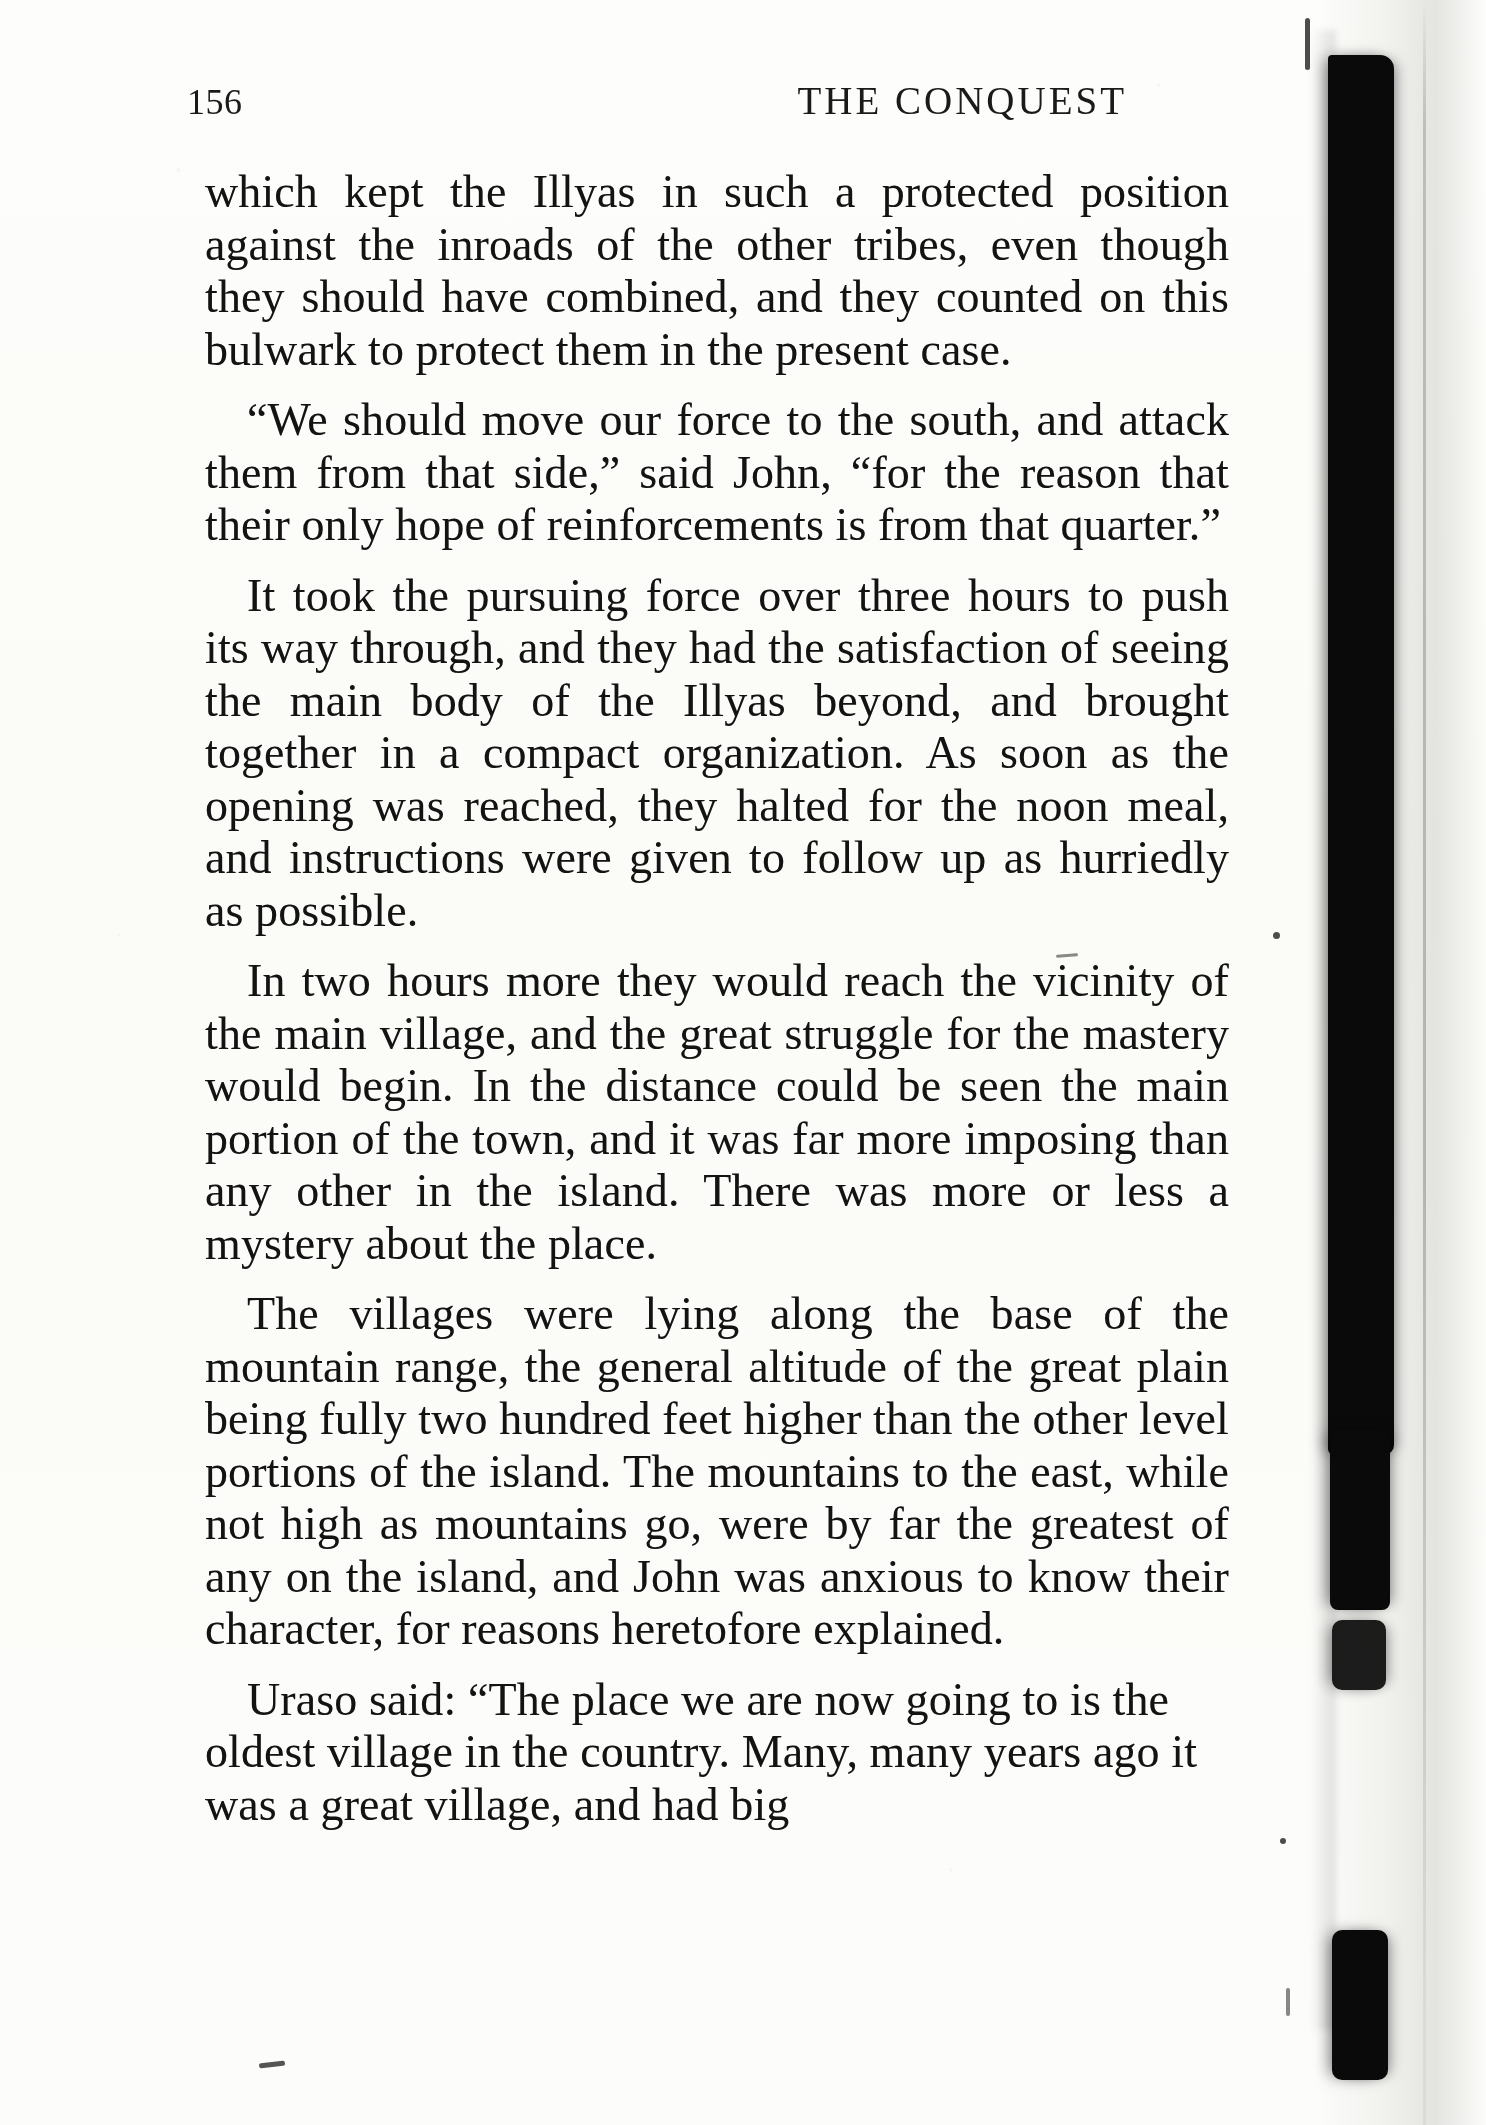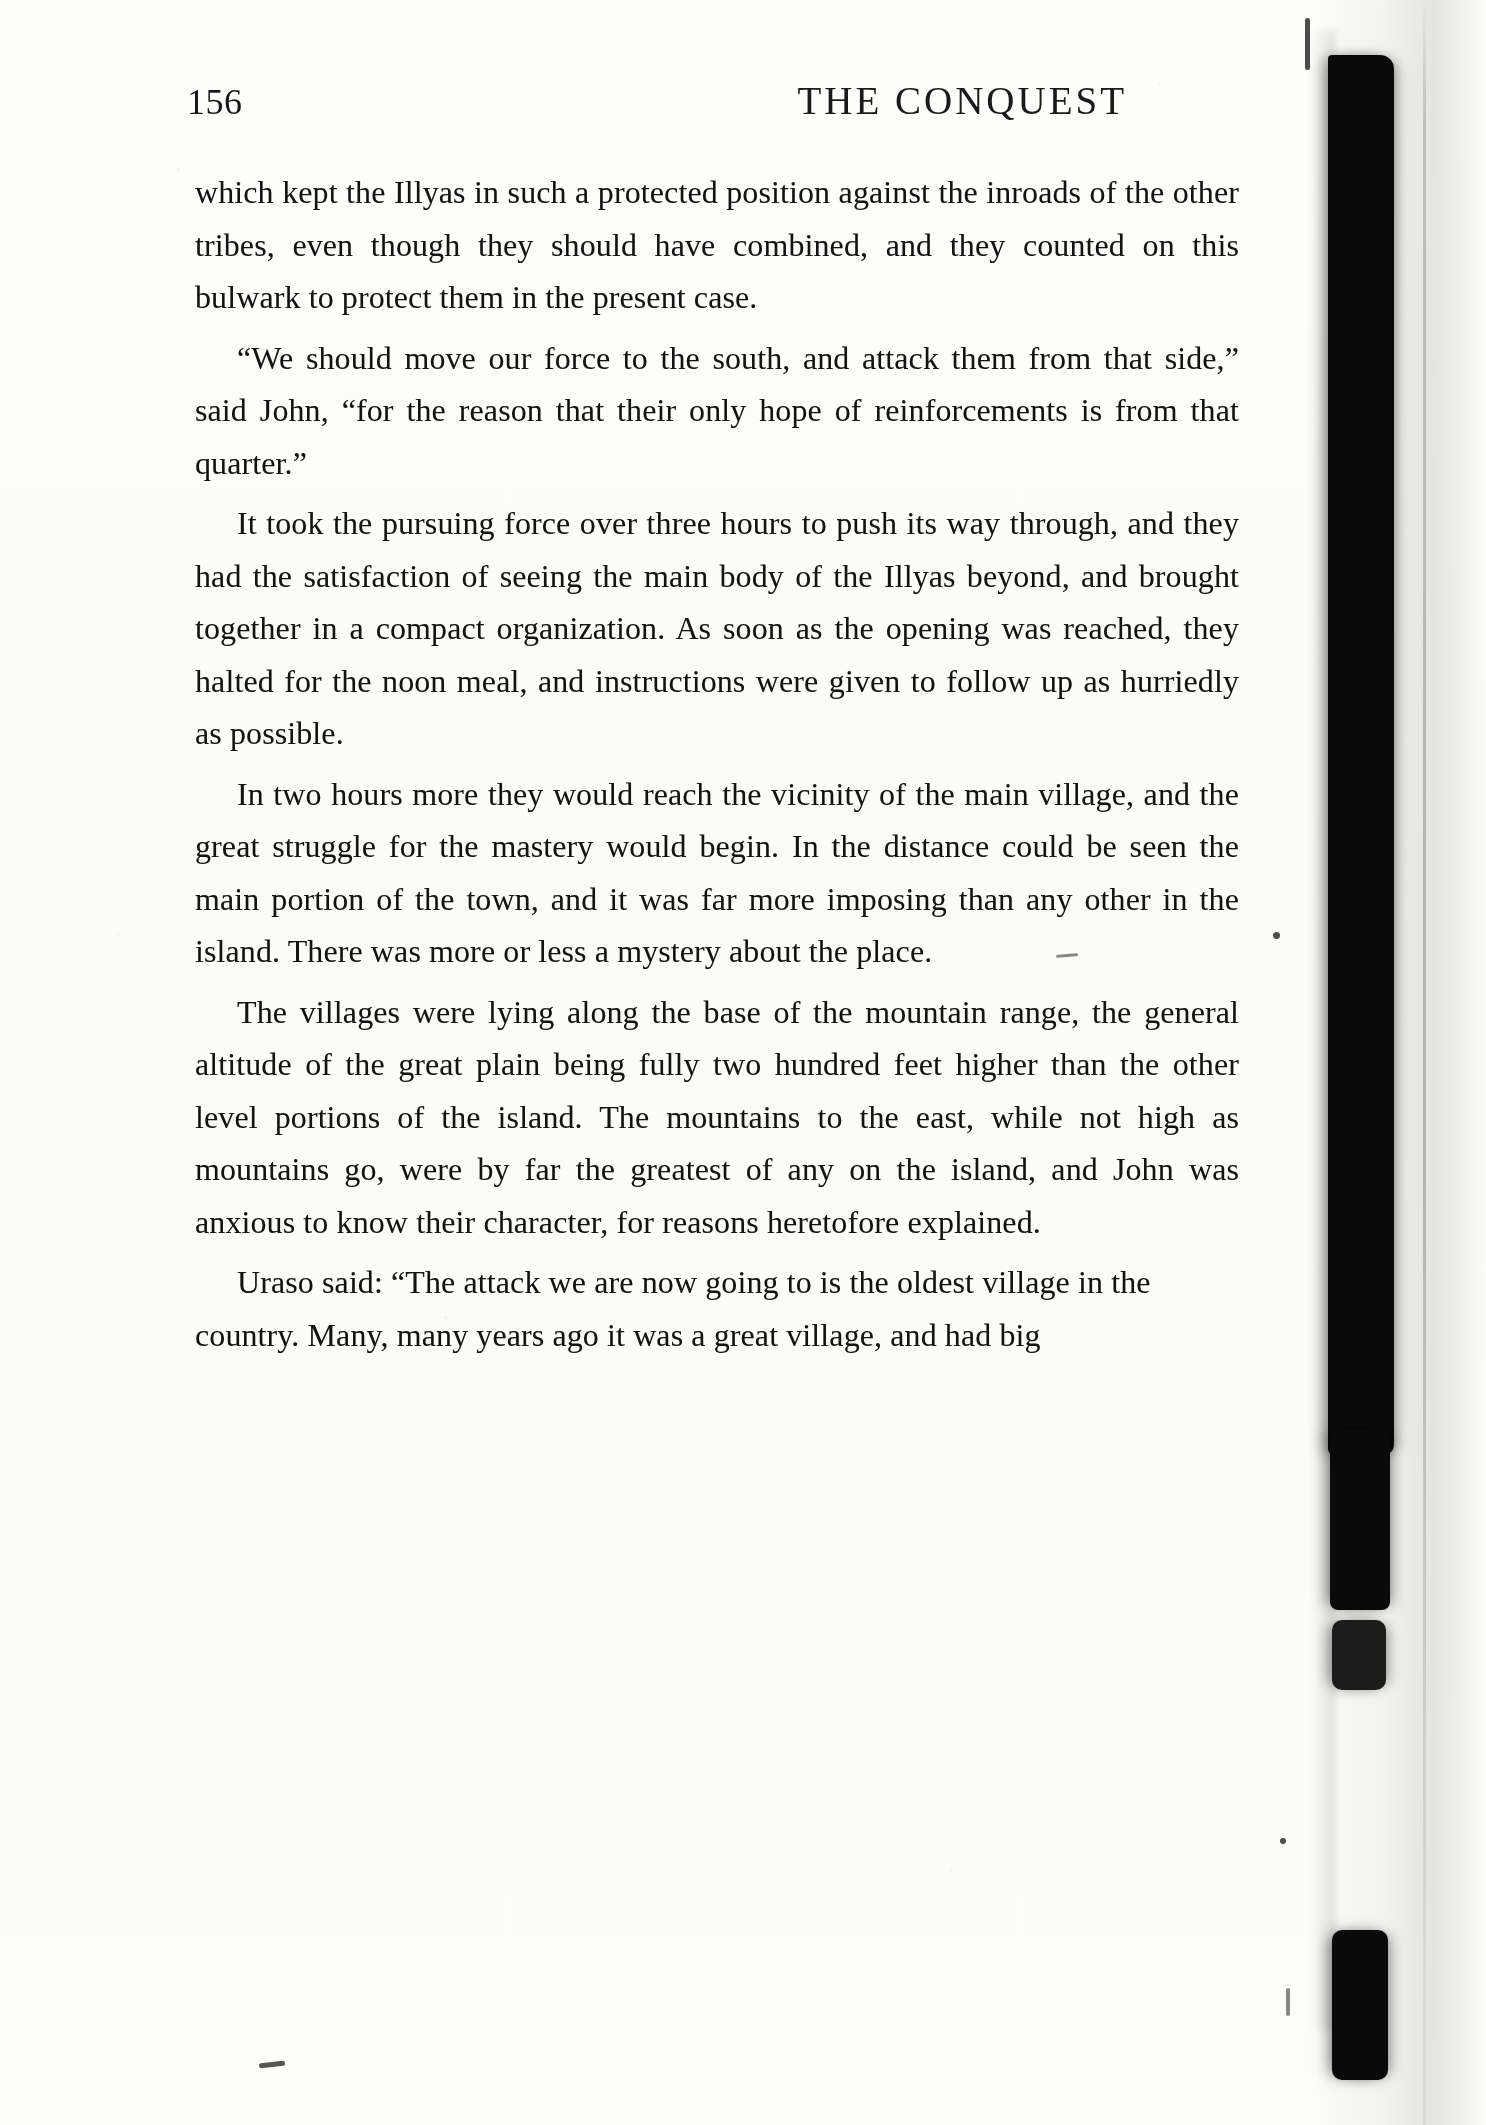--- a/index.html
+++ b/index.html
@@ -120,22 +120,22 @@
   .running-head {
     flex: 1;
     text-align: right;
     font-size: 39px;
     letter-spacing: 3px;
     padding-right: 120px;
     white-space: nowrap;
   }
 
   .body-text p {
-    margin: 8px;
-    font-size: 32px;
+    margin: 18px;
+    font-size: 46px;
     line-height: 52.5px;
     text-align: justify;
     text-justify: inter-word;
     letter-spacing: 0.1px;
     -webkit-hyphens: none;
     hyphens: none;
   }
   .body-text p.indent {
     text-indent: 42px;
   }
@@ -180,17 +180,17 @@
       <div class="folio">156</div>
       <div class="running-head">THE  CONQUEST</div>
     </div>
 
     <div class="body-text">
       <p>which kept the Illyas in such a protected position against the inroads of the other tribes, even though they should have combined, and they counted on this bulwark to protect them in the present case.</p>
       <p class="indent">“We should move our force to the south, and attack them from that side,” said John, “for the reason that their only hope of reinforcements is from that quarter.”</p>
       <p class="indent">It took the pursuing force over three hours to push its way through, and they had the satisfaction of seeing the main body of the Illyas beyond, and brought together in a compact organization. As soon as the opening was reached, they halted for the noon meal, and instructions were given to follow up as hurriedly as possible.</p>
       <p class="indent">In two hours more they would reach the vicinity of the main village, and the great struggle for the mastery would begin.   In the distance could be seen the main portion of the town, and it was far more imposing than any other in the island. There was more or less a mystery about the place.</p>
       <p class="indent">The villages were lying along the base of the mountain range, the general altitude of the great plain being fully two hundred feet higher than the other level portions of the island.   The mountains to the east, while not high as mountains go, were by far the greatest of any on the island, and John was anxious to know their character, for reasons heretofore explained.</p>
-      <p class="indent">Uraso said:   “The attack we are now going to is the oldest village in the country.   Many, many years ago it was a great village, and had big</p>
+      <p class="indent">Uraso said:   “The place we are now going to is the oldest village in the country.   Many, many years ago it was a great village, and had big</p>
     </div>
 
   </div>
 </div>
 
 </body></html>

